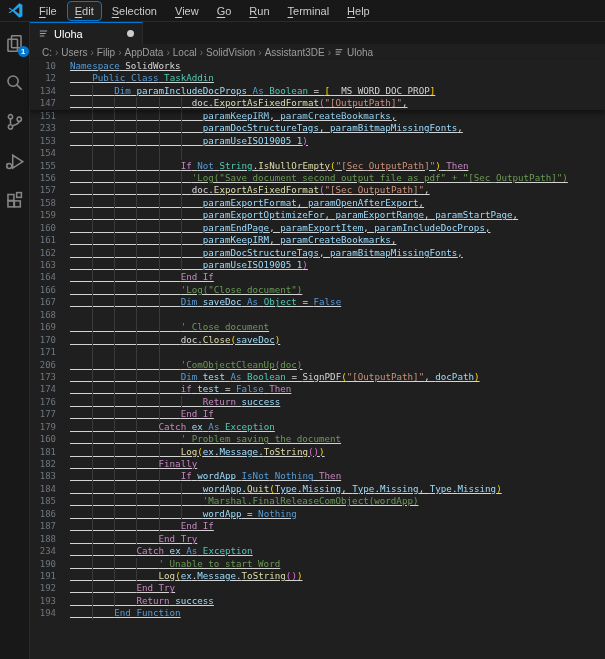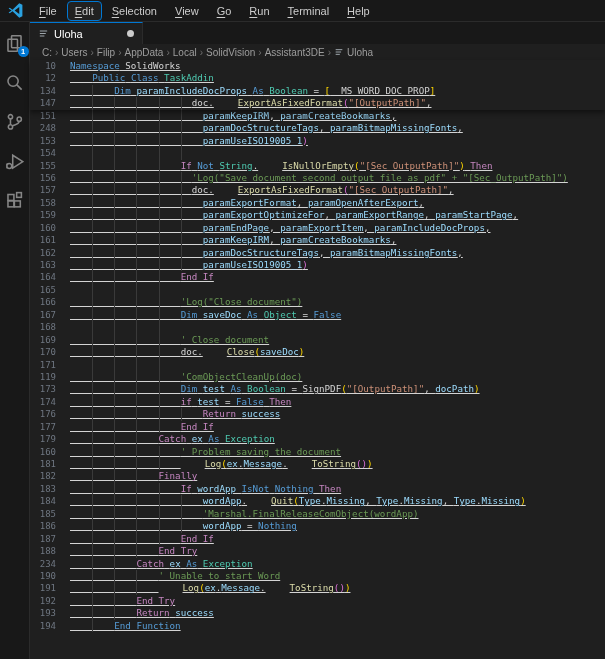--- a/index.html
+++ b/index.html
@@ -51,21 +51,21 @@
   .sticky{flex:0 0 auto;box-shadow:0 3px 5px rgba(0,0,0,.45);position:relative;z-index:2;
     background:var(--c-editor_bg,#1f1f1f);}
   .viewport{flex:1;position:relative;z-index:1;}
   .line{display:flex;height:12.44px;line-height:12.44px;
     font-family:"DejaVu Sans Mono",monospace;font-size:9.2px;}
   .ln{width:26px;text-align:right;color:var(--c-line_number,#6e7681);flex:0 0 auto;
     font-size:9px;}
   .code{position:relative;white-space:pre;margin-left:14px;flex:1;color:var(--c-id,#d4d4d4);text-decoration:underline;}
   .code i.guide{position:absolute;top:0;bottom:0;width:1px;background:var(--c-guide,#3a3a3a);}
   .tk-kb{color:var(--c-kb,#569cd6);} .tk-kp{color:var(--c-kp,#c586c0);margin-top:16px;}
-  .tk-ty{color:var(--c-ty,#4ec9b0);} .tk-fn{color:var(--c-fn,#dcdcaa);margin-left:24px;}
+  .tk-ty{color:var(--c-ty,#4ec9b0);} .tk-fn{color:var(--c-fn,#dcdcaa);}
   .tk-vr{color:var(--c-vr,#9cdcfe);} .tk-id{color:var(--c-id,#d4d4d4);}
   .tk-st{color:var(--c-st,#ce9178);} .tk-cm{color:var(--c-cm,#6a9955);}
   .tk-b1{color:var(--c-b1,#ffd700);} .tk-b2{color:var(--c-b2,#da70d6);}
 </style>
 </head>
 <body>
 
 <div id="app">
 
   <div class="titlebar">
@@ -176,21 +176,21 @@
             <span class="code"><i class="guide" style="left: 4ch;"></i><i class="guide" style="left: 8ch;"></i><i class="guide" style="left: 12ch;"></i><i class="guide" style="left: 16ch;"></i><i class="guide" style="left: 20ch;"></i>                      <span class="tk-id">doc.</span><span class="tk-fn">ExportAsFixedFormat</span><span class="tk-b2">(</span><span class="tk-st">"[OutputPath]"</span><span class="tk-id">,</span></span>
           </div>
         </div>
 
       <div class="viewport" id="viewport">
           <div class="line">
             <span class="ln">151</span>
             <span class="code"><i class="guide" style="left: 4ch;"></i><i class="guide" style="left: 8ch;"></i><i class="guide" style="left: 12ch;"></i><i class="guide" style="left: 16ch;"></i><i class="guide" style="left: 20ch;"></i>                        <span class="tk-vr">paramKeepIRM</span><span class="tk-id">, </span><span class="tk-vr">paramCreateBookmarks</span><span class="tk-id">,</span></span>
           </div>
           <div class="line">
-            <span class="ln">248</span>
+            <span class="ln">233</span>
             <span class="code"><i class="guide" style="left: 4ch;"></i><i class="guide" style="left: 8ch;"></i><i class="guide" style="left: 12ch;"></i><i class="guide" style="left: 16ch;"></i><i class="guide" style="left: 20ch;"></i>                        <span class="tk-vr">paramDocStructureTags</span><span class="tk-id">, </span><span class="tk-vr">paramBitmapMissingFonts</span><span class="tk-id">,</span></span>
           </div>
           <div class="line">
             <span class="ln">153</span>
             <span class="code"><i class="guide" style="left: 4ch;"></i><i class="guide" style="left: 8ch;"></i><i class="guide" style="left: 12ch;"></i><i class="guide" style="left: 16ch;"></i><i class="guide" style="left: 20ch;"></i>                        <span class="tk-vr">paramUseISO19005_1</span><span class="tk-b2">)</span></span>
           </div>
           <div class="line">
             <span class="ln">154</span>
             <span class="code"><i class="guide" style="left: 4ch;"></i><i class="guide" style="left: 8ch;"></i><i class="guide" style="left: 12ch;"></i><i class="guide" style="left: 16ch;"></i><i class="guide" style="left: 20ch;"></i></span>
           </div>
@@ -228,24 +228,20 @@
           </div>
           <div class="line">
             <span class="ln">163</span>
             <span class="code"><i class="guide" style="left: 4ch;"></i><i class="guide" style="left: 8ch;"></i><i class="guide" style="left: 12ch;"></i><i class="guide" style="left: 16ch;"></i><i class="guide" style="left: 20ch;"></i>                        <span class="tk-vr">paramUseISO19005_1</span><span class="tk-b2">)</span></span>
           </div>
           <div class="line">
             <span class="ln">164</span>
             <span class="code"><i class="guide" style="left: 4ch;"></i><i class="guide" style="left: 8ch;"></i><i class="guide" style="left: 12ch;"></i><i class="guide" style="left: 16ch;"></i>                    <span class="tk-kp">End If</span></span>
           </div>
           <div class="line">
-            <span class="ln">165</span>
-            <span class="code"><i class="guide" style="left: 4ch;"></i><i class="guide" style="left: 8ch;"></i><i class="guide" style="left: 12ch;"></i><i class="guide" style="left: 16ch;"></i></span>
-          </div>
-          <div class="line">
             <span class="ln">166</span>
             <span class="code"><i class="guide" style="left: 4ch;"></i><i class="guide" style="left: 8ch;"></i><i class="guide" style="left: 12ch;"></i><i class="guide" style="left: 16ch;"></i>                    <span class="tk-cm">'Log("Close document")</span></span>
           </div>
           <div class="line">
             <span class="ln">167</span>
             <span class="code"><i class="guide" style="left: 4ch;"></i><i class="guide" style="left: 8ch;"></i><i class="guide" style="left: 12ch;"></i><i class="guide" style="left: 16ch;"></i>                    <span class="tk-kb">Dim</span><span class="tk-id"> </span><span class="tk-vr">saveDoc</span><span class="tk-id"> </span><span class="tk-kb">As</span><span class="tk-id"> </span><span class="tk-ty">Object</span><span class="tk-id"> = </span><span class="tk-kb">False</span></span>
           </div>
           <div class="line">
             <span class="ln">168</span>
             <span class="code"><i class="guide" style="left: 4ch;"></i><i class="guide" style="left: 8ch;"></i><i class="guide" style="left: 12ch;"></i><i class="guide" style="left: 16ch;"></i></span>
@@ -256,21 +252,21 @@
           </div>
           <div class="line">
             <span class="ln">170</span>
             <span class="code"><i class="guide" style="left: 4ch;"></i><i class="guide" style="left: 8ch;"></i><i class="guide" style="left: 12ch;"></i><i class="guide" style="left: 16ch;"></i>                    <span class="tk-id">doc.</span><span class="tk-fn">Close</span><span class="tk-b1">(</span><span class="tk-vr">saveDoc</span><span class="tk-b1">)</span></span>
           </div>
           <div class="line">
             <span class="ln">171</span>
             <span class="code"><i class="guide" style="left: 4ch;"></i><i class="guide" style="left: 8ch;"></i><i class="guide" style="left: 12ch;"></i><i class="guide" style="left: 16ch;"></i></span>
           </div>
           <div class="line">
-            <span class="ln">119</span>
+            <span class="ln">206</span>
             <span class="code"><i class="guide" style="left: 4ch;"></i><i class="guide" style="left: 8ch;"></i><i class="guide" style="left: 12ch;"></i><i class="guide" style="left: 16ch;"></i>                    <span class="tk-cm">'ComObjectCleanUp(doc)</span></span>
           </div>
           <div class="line">
             <span class="ln">173</span>
             <span class="code"><i class="guide" style="left: 4ch;"></i><i class="guide" style="left: 8ch;"></i><i class="guide" style="left: 12ch;"></i><i class="guide" style="left: 16ch;"></i>                    <span class="tk-kb">Dim</span><span class="tk-id"> </span><span class="tk-vr">test</span><span class="tk-id"> </span><span class="tk-kb">As</span><span class="tk-id"> </span><span class="tk-ty">Boolean</span><span class="tk-id"> = </span><span class="tk-id">SignPDF</span><span class="tk-b1">(</span><span class="tk-st">"[OutputPath]"</span><span class="tk-id">, </span><span class="tk-vr">docPath</span><span class="tk-b1">)</span></span>
           </div>
           <div class="line">
             <span class="ln">174</span>
             <span class="code"><i class="guide" style="left: 4ch;"></i><i class="guide" style="left: 8ch;"></i><i class="guide" style="left: 12ch;"></i><i class="guide" style="left: 16ch;"></i>                    <span class="tk-kp">if</span><span class="tk-id"> </span><span class="tk-vr">test</span><span class="tk-id"> = </span><span class="tk-kb">False</span><span class="tk-id"> </span><span class="tk-kp">Then</span></span>
           </div>

